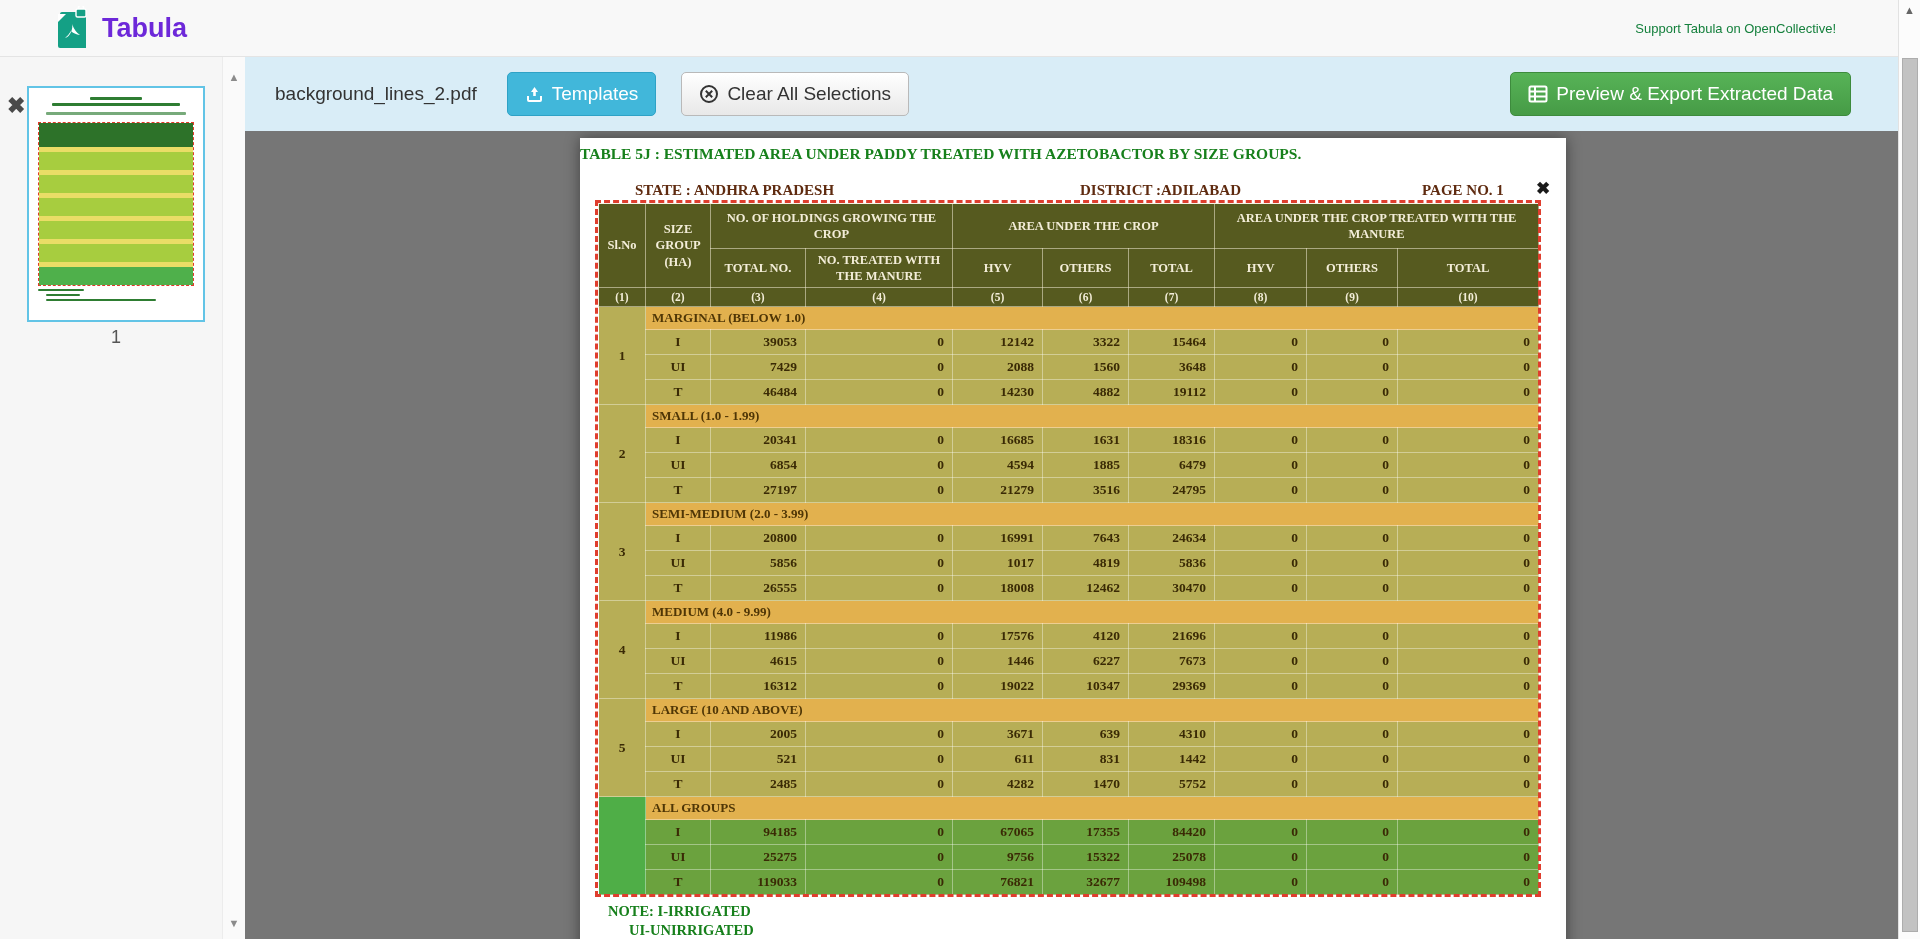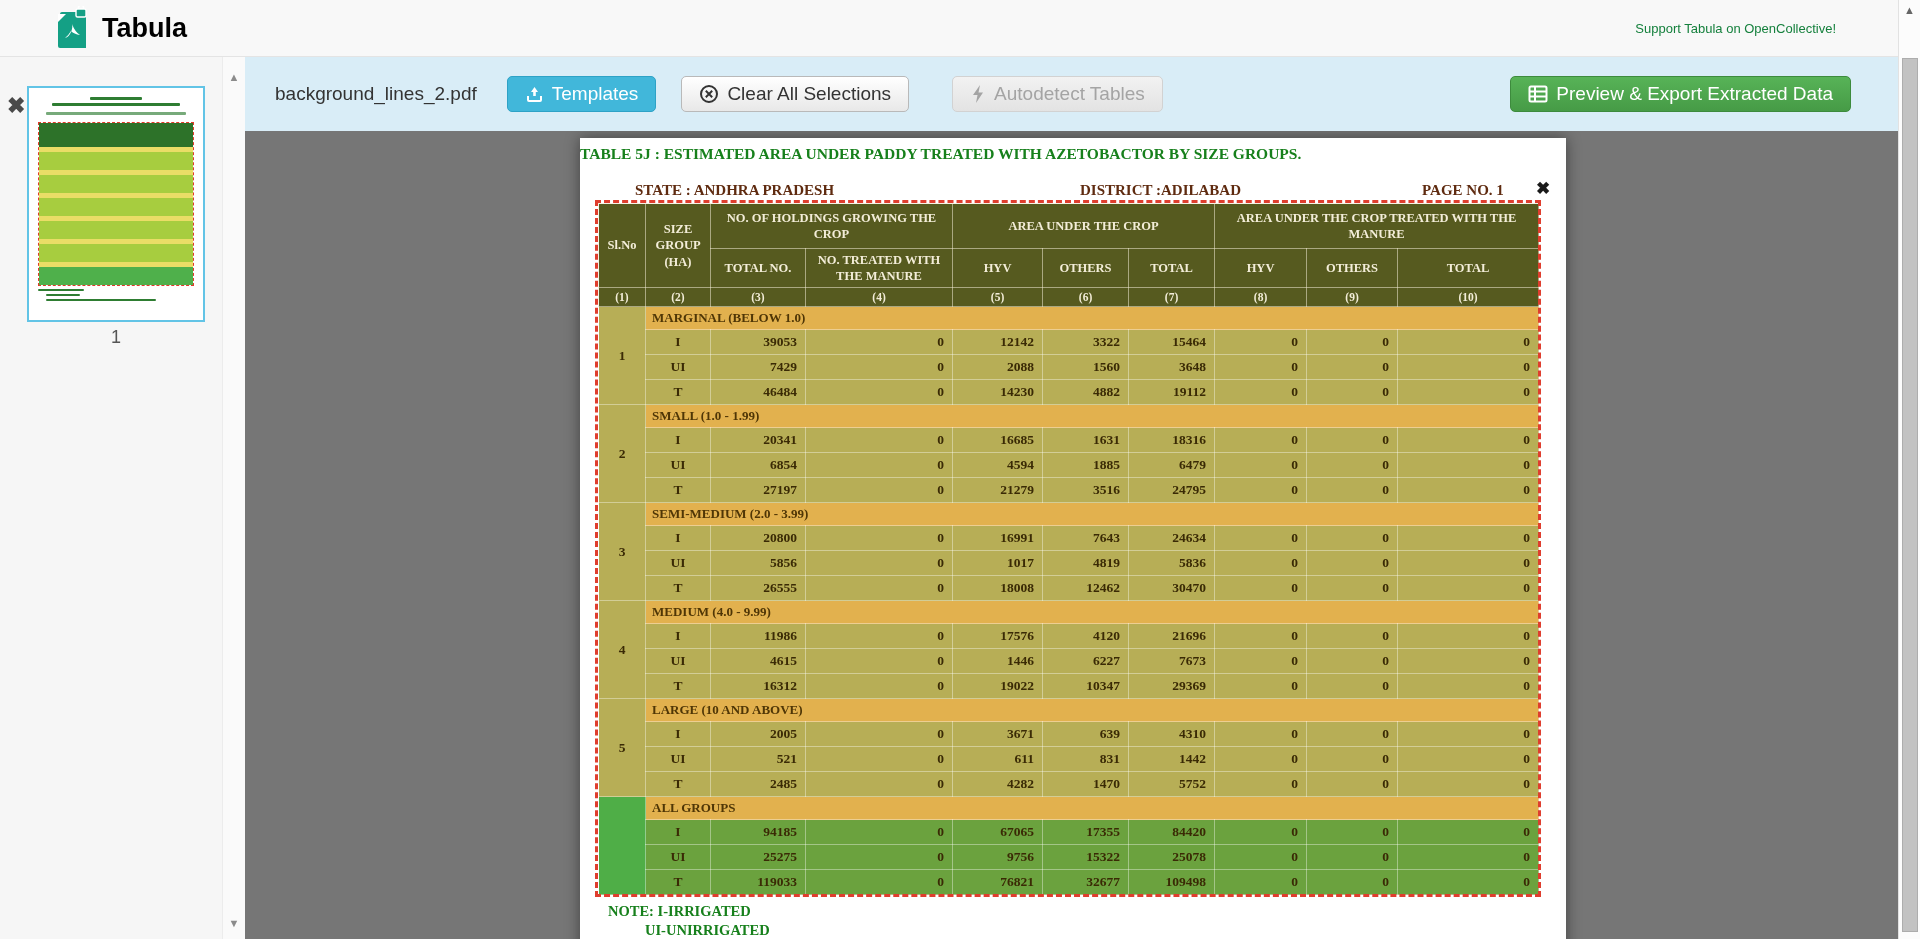--- a/index.html
+++ b/index.html
@@ -4,21 +4,21 @@
 <style>
   * { margin:0; padding:0; box-sizing:border-box; }
   html,body { width:1920px; height:939px; overflow:hidden; background:#fff;
               font-family:"Liberation Sans", sans-serif; }
 
   
   .navbar { position:absolute; left:0; top:0; width:1920px; height:57px;
             background:#f8f8f8; border-bottom:1px solid #e4e4e4;
             display:flex; align-items:center; padding-left:52px; }
   .logo { width:38px; height:44px; position:relative; flex:0 0 auto; }
-  .brand { font-size:27px; font-weight:bold; color:#000000; margin-left:12px; }
+  .brand { font-size:27px; font-weight:bold; color:#6d28d9; margin-left:12px; }
   .nav-menu { display:flex; gap:44px; margin-left:34px; }
   .nav-item { font-size:19px; color:#777; cursor:pointer; }
   .support { margin-left:auto; margin-right:84px; font-size:13px; color:#15803d; cursor:pointer; }
 
   
   .sidebar { position:absolute; left:0; top:57px; width:245px; height:882px; background:#f6f6f6; }
   .side-scroll { position:absolute; right:0; top:0; width:23px; height:100%;
                  background:#fafafa; border-left:1px solid #ececec; }
   .side-scroll .arr { position:absolute; left:0; width:100%; text-align:center;
                       font-size:11px; color:#8b8b8b; cursor:pointer; }
@@ -33,21 +33,21 @@
   .mini-rows { height:18px; background:#a7cd3f; }
   .mini-rows.allg { background:#4fb04b; }
   .mini-note { background:#2e7d32; height:2px; margin-top:3px; border-radius:1px; }
   .page-num { position:absolute; left:27px; top:270px; width:178px; text-align:center;
               font-size:18px; color:#555; }
 
   
   .toolbar { position:absolute; left:245px; top:57px; width:1653px; height:74px;
              background:#d9edf7; display:flex; align-items:center;padding-left:14px; }
   .filename { margin-left:16px; font-size:19px; color:#333; }
-  .btn { height:36px; display:flex; align-items:center; gap:8px; padding:0 17px;
+  .btn { height:44px; display:flex; align-items:center; gap:8px; padding:0 17px;
          border-radius:5px; font-size:19px; cursor:pointer; white-space:nowrap; }
   .btn-templates { margin-left:30px; background:#41b7da; border:1px solid #2ea2c6; color:#fff; }
   .btn-clear { margin-left:25px; background:linear-gradient(#ffffff,#e8e8e8);
                border:1px solid #b9b9b9; color:#333; }
   .btn-autodetect { margin-left:43px; background:linear-gradient(#f2f2f2,#e3e3e3);
                     border:1px solid #d2d2d2; color:#a4a4a4; cursor:default; }
   .btn-export { position:absolute; right:47px; background:linear-gradient(#57b357,#469b46);
                 border:1px solid #3d8b3d; color:#fff; }
 
   
@@ -162,28 +162,20 @@
   <div class="btn btn-clear">
     <span>
       <svg width="20" height="20" viewBox="0 0 20 20">
         <circle cx="10" cy="10" r="8" fill="none" stroke="#333" stroke-width="2"></circle>
         <path d="M6.8 6.8 L13.2 13.2 M13.2 6.8 L6.8 13.2" stroke="#333" stroke-width="2"></path>
       </svg>
     </span>
     <span>Clear All Selections</span>
   </div>
 
-  <div class="btn btn-autodetect">
-    <span>
-      <svg width="16" height="20" viewBox="0 0 16 20">
-        <path d="M10 1 L3 11 H7.5 L6 19 L13 8.5 H8.5 Z" fill="#a4a4a4"></path>
-      </svg>
-    </span>
-    <span>Autodetect Tables</span>
-  </div>
 
   <div class="btn btn-export">
     <span>
       <svg width="20" height="18" viewBox="0 0 20 18">
         <rect x="1.5" y="1.5" width="17" height="15" rx="1.5" fill="none" stroke="#fff" stroke-width="2"></rect>
         <line x1="7" y1="1.5" x2="7" y2="16.5" stroke="#fff" stroke-width="2"></line>
         <line x1="1.5" y1="6.5" x2="18.5" y2="6.5" stroke="#fff" stroke-width="2"></line>
         <line x1="1.5" y1="11.5" x2="18.5" y2="11.5" stroke="#fff" stroke-width="2"></line>
       </svg>
     </span>
@@ -472,20 +464,20 @@
               <td class="num">0</td>
               <td class="num">0</td>
               <td class="num">0</td>
             </tr>
           </tbody>
         </table>
     </div>
     <div class="selection"></div>
 
     <div class="note" style="top:765px;">NOTE: I-IRRIGATED</div>
-    <div class="note" style="top:784px; left:65px;">UI-UNIRRIGATED</div>
+    <div class="note" style="top:784px; left:49px;">UI-UNIRRIGATED</div>
   </div>
 </div>
 
 <div class="win-scroll">
   <span class="arr">▲</span>
   <div class="win-thumb"></div>
 </div>
 
 </body></html>

